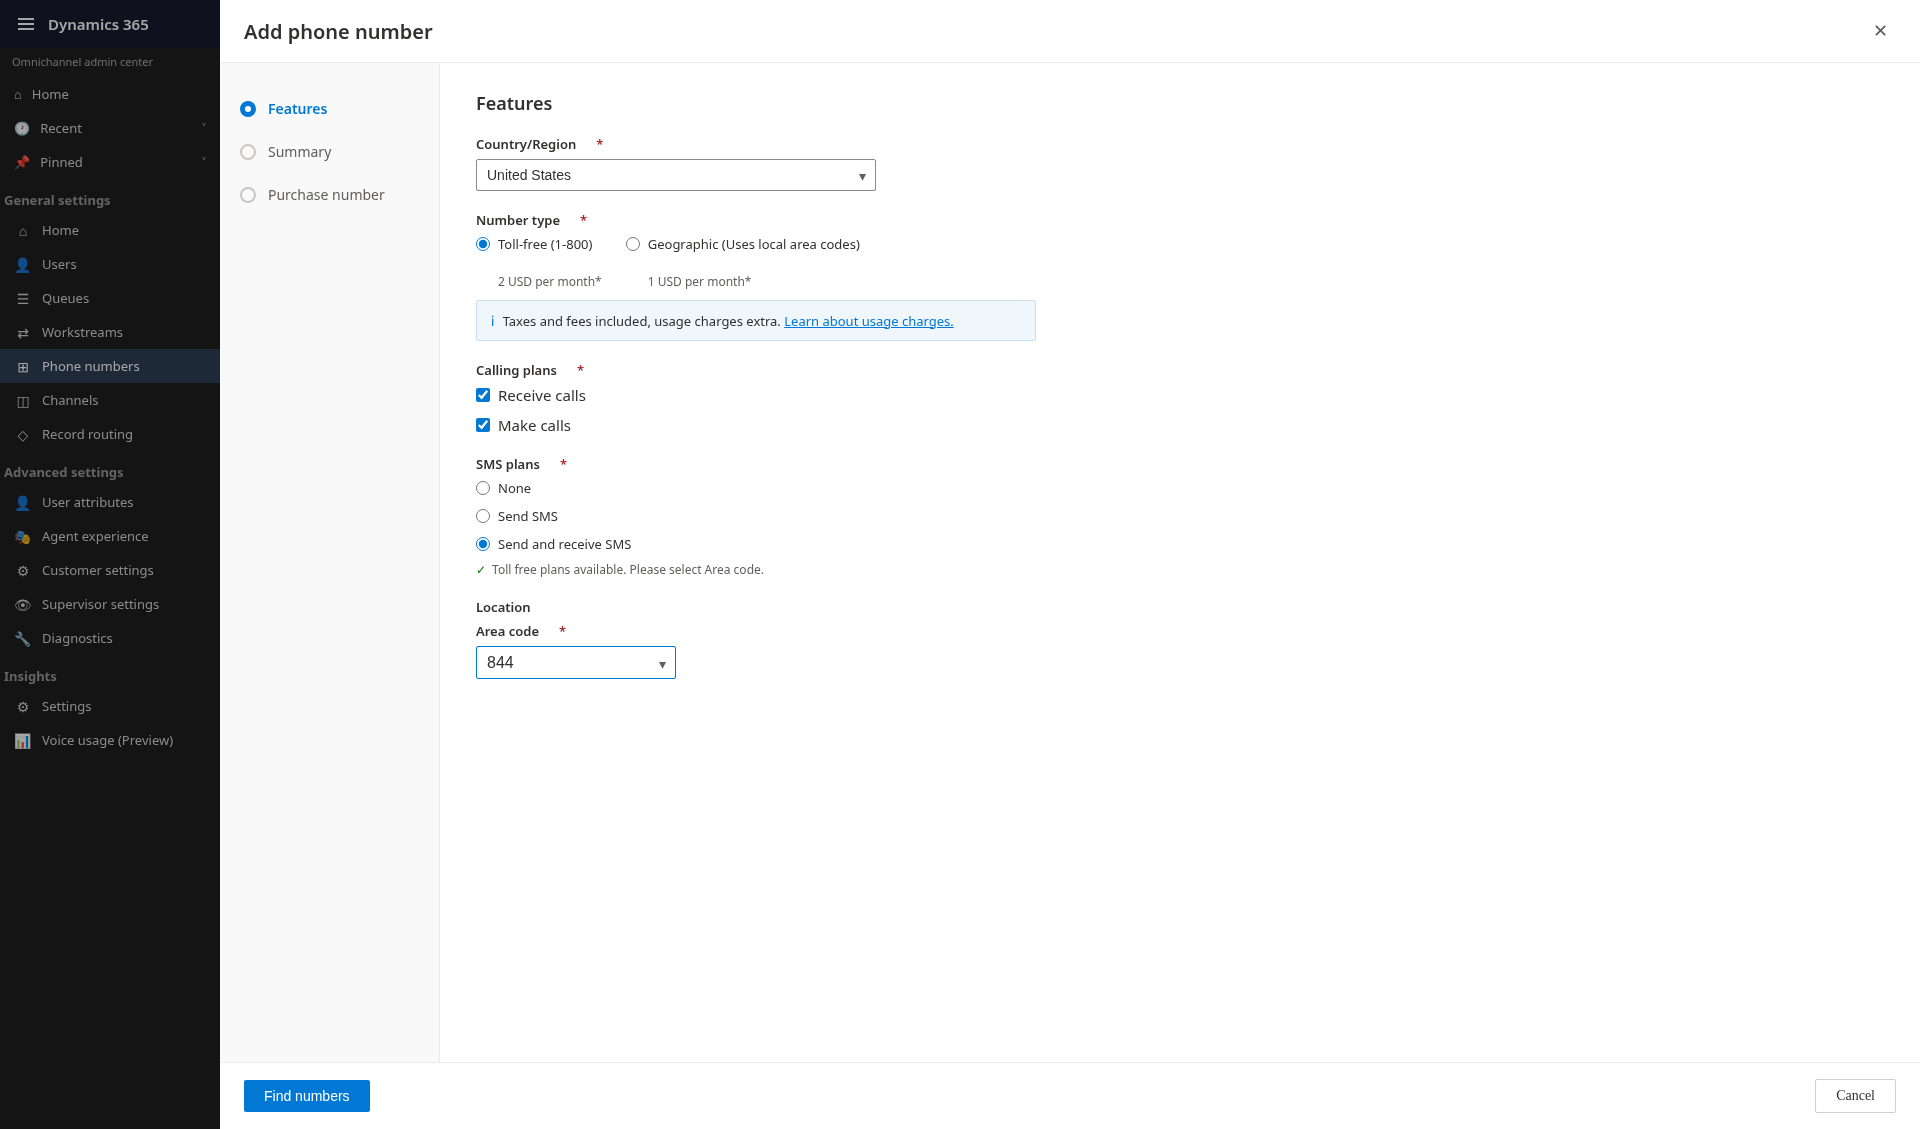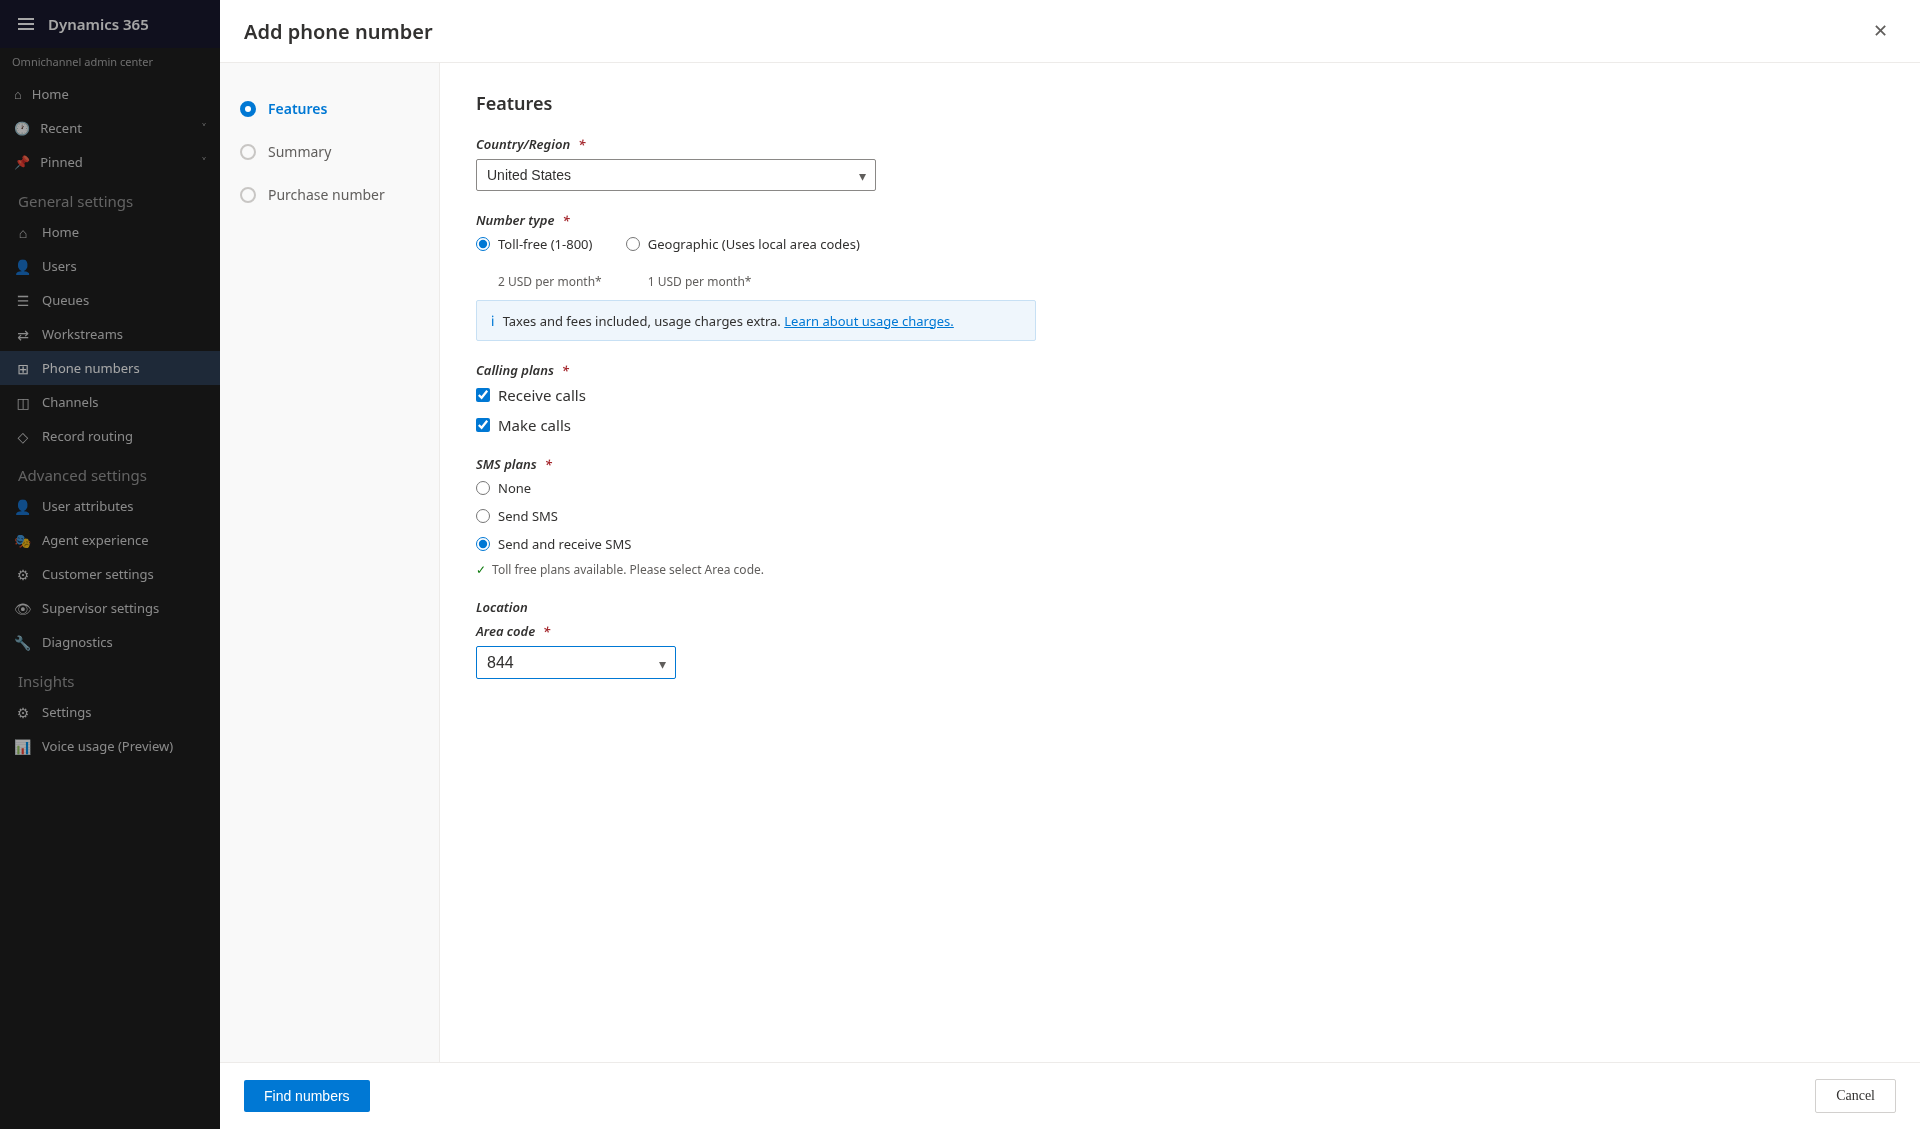--- a/index.html
+++ b/index.html
@@ -7,21 +7,21 @@
 
     
     .sidebar { width: 220px; background: #1f1f1f; color: #fff; display: flex; flex-direction: column; height: 100%; flex-shrink: 0; }
     .sidebar-header { display: flex; align-items: center; padding: 10px 12px; background: #1a1a2e; height: 48px; gap: 8px; }
     .sidebar-app-name { font-size: 15px; font-weight: 600; color: #fff; }
     .sidebar-subtitle { font-size: 11px; color: #aaa; padding: 6px 12px 4px; }
     .sidebar-nav { flex: 1; overflow-y: auto; padding: 4px 0; }
     .sidebar-item { display: flex; align-items: center; padding: 8px 14px; color: #d4d4d4; cursor: pointer; gap: 10px; font-size: 13px; }
     .sidebar-item.active { background: #2e4057; color: #fff; }
     .sidebar-item .icon { width: 18px; height: 18px; display: flex; align-items: center; justify-content: center; font-size: 14px; }
-    .sidebar-section-header { padding: 12px 18px 4px; font-size: 15px; color: #999; text-transform: none; font-weight: 400; }
+    .sidebar-section-header { padding: 12px 4px 4px; font-size: 13px; color: #999; text-transform: none; font-weight: 700; }
     .sidebar-item-with-chevron { display: flex; align-items: center; justify-content: space-between; padding: 8px 14px; color: #d4d4d4; cursor: pointer; font-size: 13px; }
     .sidebar-item-with-chevron .left { display: flex; align-items: center; gap: 10px; }
     .hamburger { display: flex; flex-direction: column; gap: 3px; cursor: pointer; padding: 6px; }
     .hamburger span { width: 16px; height: 2px; background: #fff; display: block; }
 
     
     .main-area { flex: 1; display: flex; flex-direction: column; background: #fff; position: relative; }
     .trial-banner { background: #fffde7; border-bottom: 1px solid #f0e68c; padding: 8px 16px; display: flex; align-items: center; gap: 8px; font-size: 13px; color: #333; }
     .content-area { padding: 20px 24px; flex: 1; overflow-y: auto; }
     .page-title { font-size: 20px; font-weight: 600; color: #323130; margin-bottom: 4px; }
@@ -50,21 +50,21 @@
     .modal-steps { width: 220px; background: #f9f9f9; border-right: 1px solid #edebe9; padding: 24px 0; flex-shrink: 0; }
     .modal-content { flex: 1; padding: 28px 36px; overflow-y: auto; }
     .modal-footer { border-top: 1px solid #edebe9; padding: 16px 24px; display: flex; justify-content: space-between; align-items: center; }
     .modal-footer-left { display: flex; gap: 12px; }
     .btn-primary { background: #0078d4; color: #fff; border: none; padding: 8px 20px; cursor: pointer; font-size: 14px; border-radius: 2px; }
     .btn-default { background: #fff; color: #323130; border: 1px solid #d2d0ce; padding: 8px 20px; cursor: pointer; font-size: 14px; border-radius: 2px; font-family: Liberation Serif, serif; }
 
     
     .form-section-title { font-size: 18px; font-weight: 600; color: #323130; margin-bottom: 20px; }
     .form-group { margin-bottom: 20px; }
-    .form-label { font-size: 13px; font-weight: 600; color: #323130; margin-bottom: 6px; display: flex; align-items: flex-end; gap: 8px; font-style: italic; }
+    .form-label { font-size: 13px; font-weight: 600; color: #323130; margin-bottom: 6px; display: flex; align-items: flex-end; gap: 20px; }
     .required { color: #a4262c; }
     .form-select { width: 100%; max-width: 400px; padding: 7px 30px 7px 10px; border: 1px solid #8a8886; border-radius: 2px; font-size: 14px; color: #323130; background: #fff; appearance: none; -webkit-appearance: none; cursor: pointer; position: relative; }
     .select-wrapper { position: relative; max-width: 400px; }
     .select-wrapper::after { content: '▾'; position: absolute; right: 10px; top: 50%; transform: translateY(-50%); pointer-events: none; color: #605e5c; }
 
     .radio-group { display: flex; gap: 24px; align-items: flex-start; }
     .radio-option { display: flex; align-items: flex-start; gap: 8px; cursor: pointer; }
     .radio-option input[type="radio"] { margin-top: 2px; accent-color: #0078d4; width: 14px; height: 14px; cursor: pointer; }
     .radio-label { font-size: 13px; color: #323130; }
     .radio-sublabel { font-size: 12px; color: #605e5c; margin-top: 20px; }

